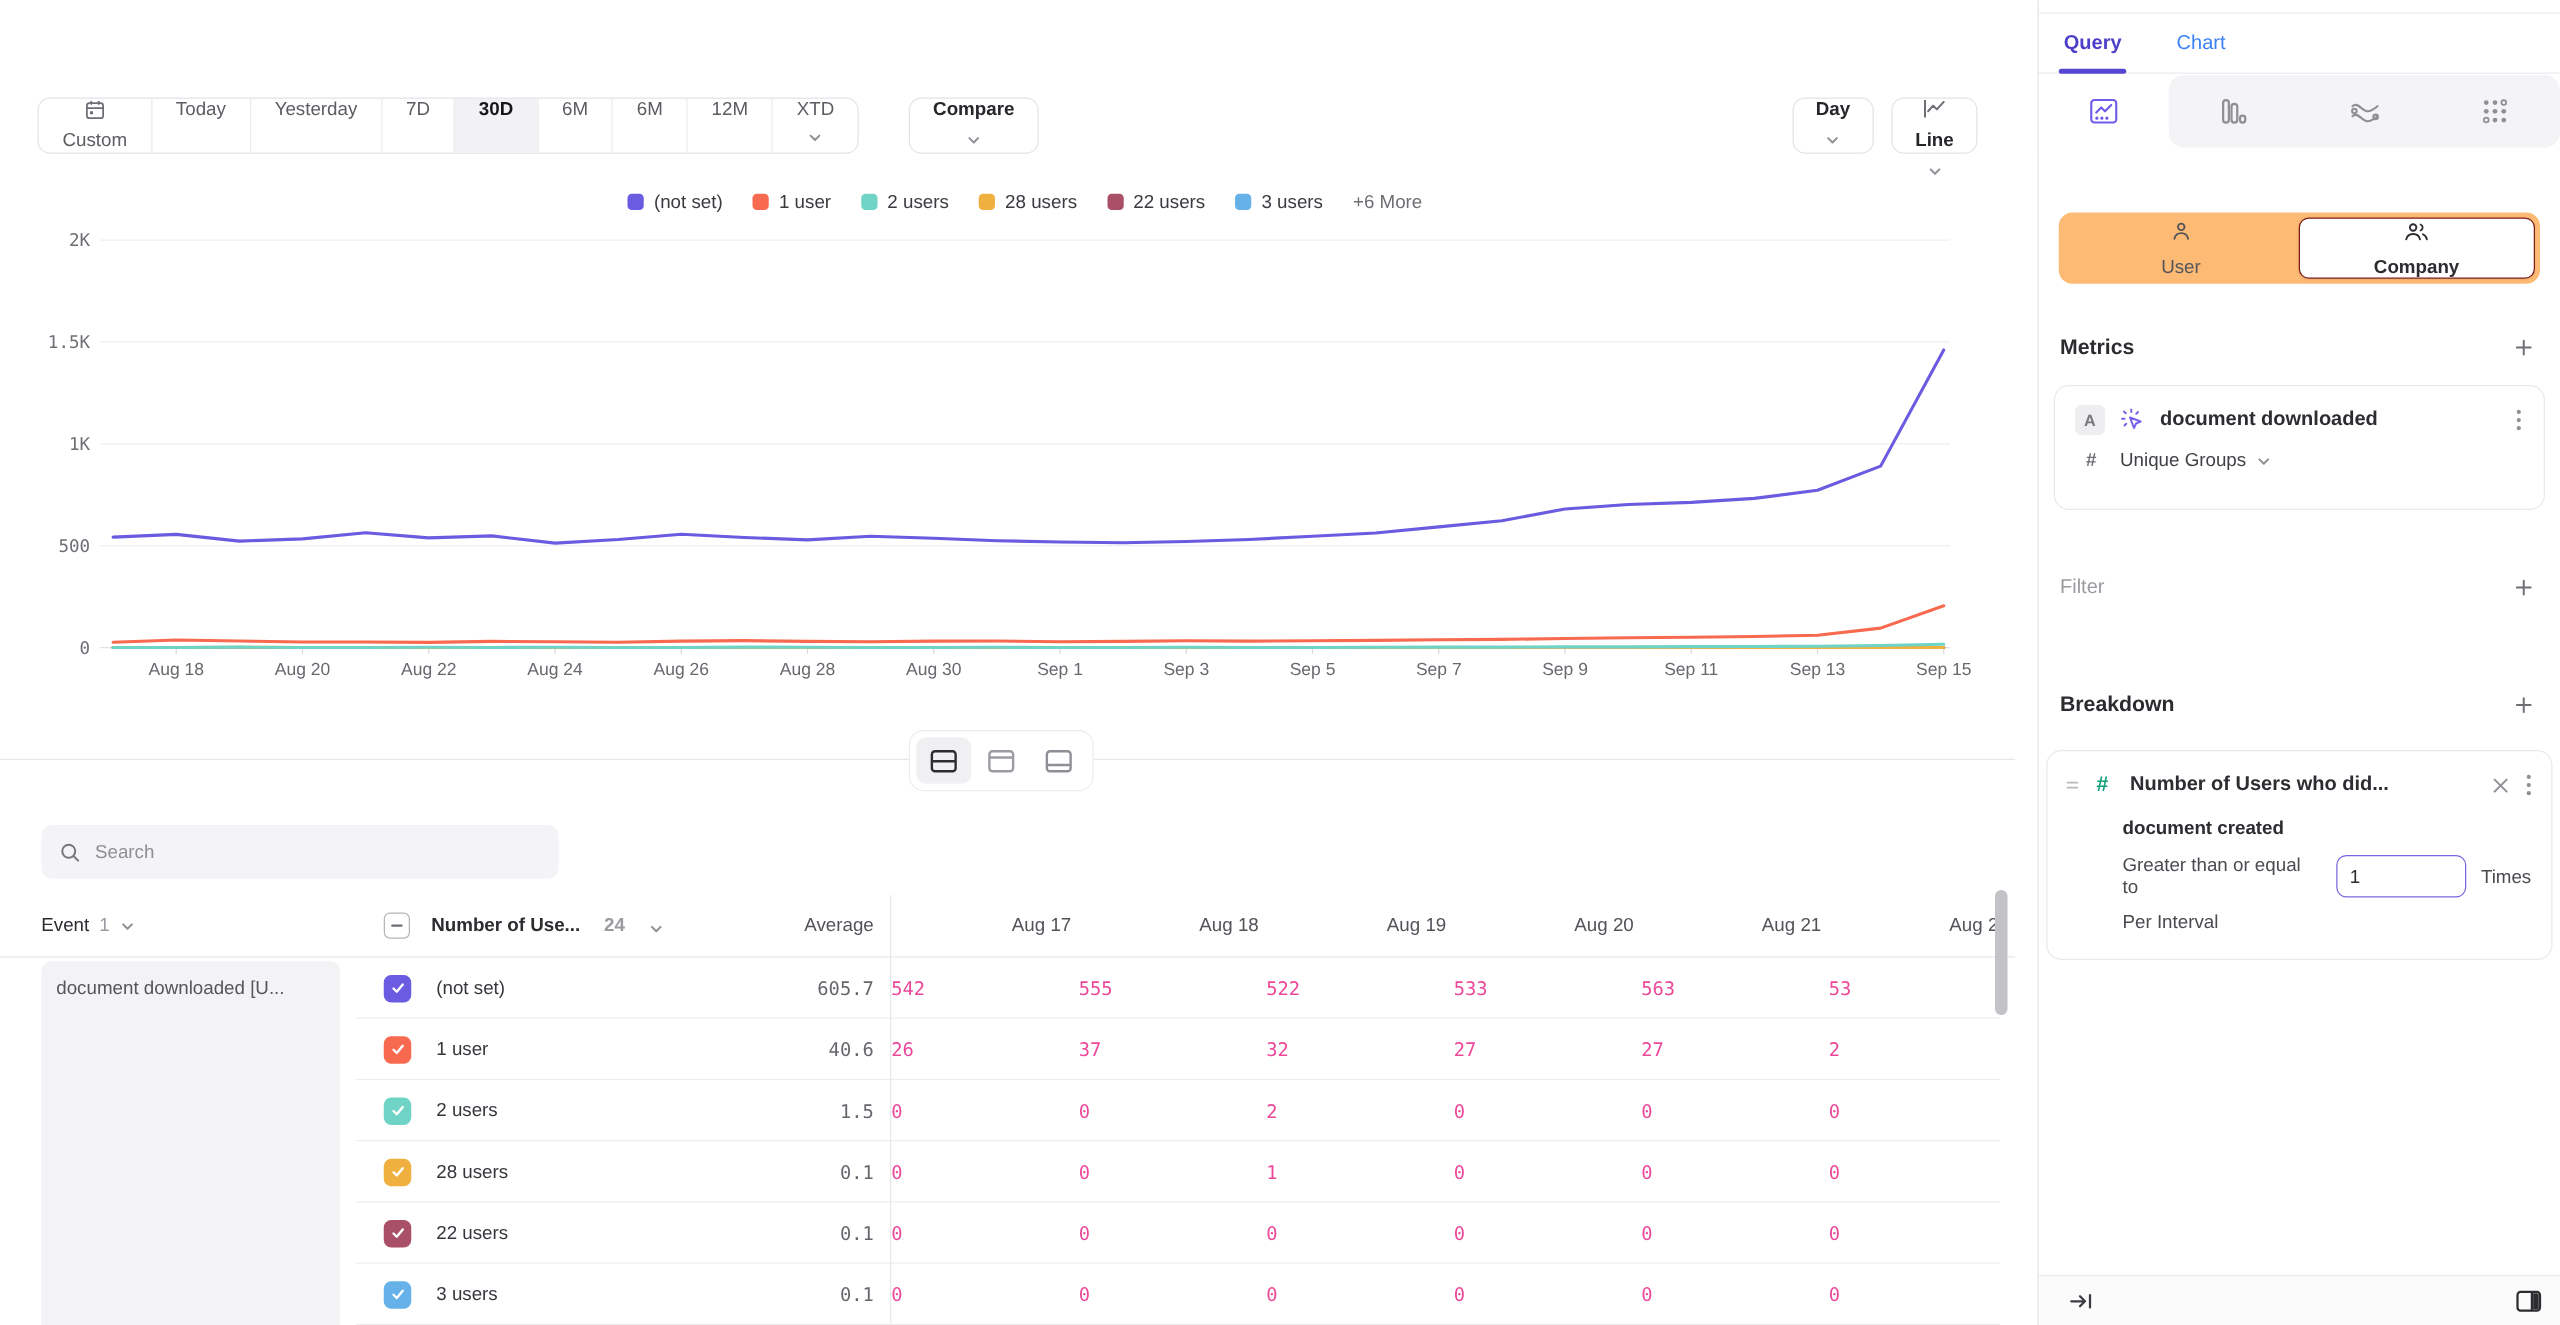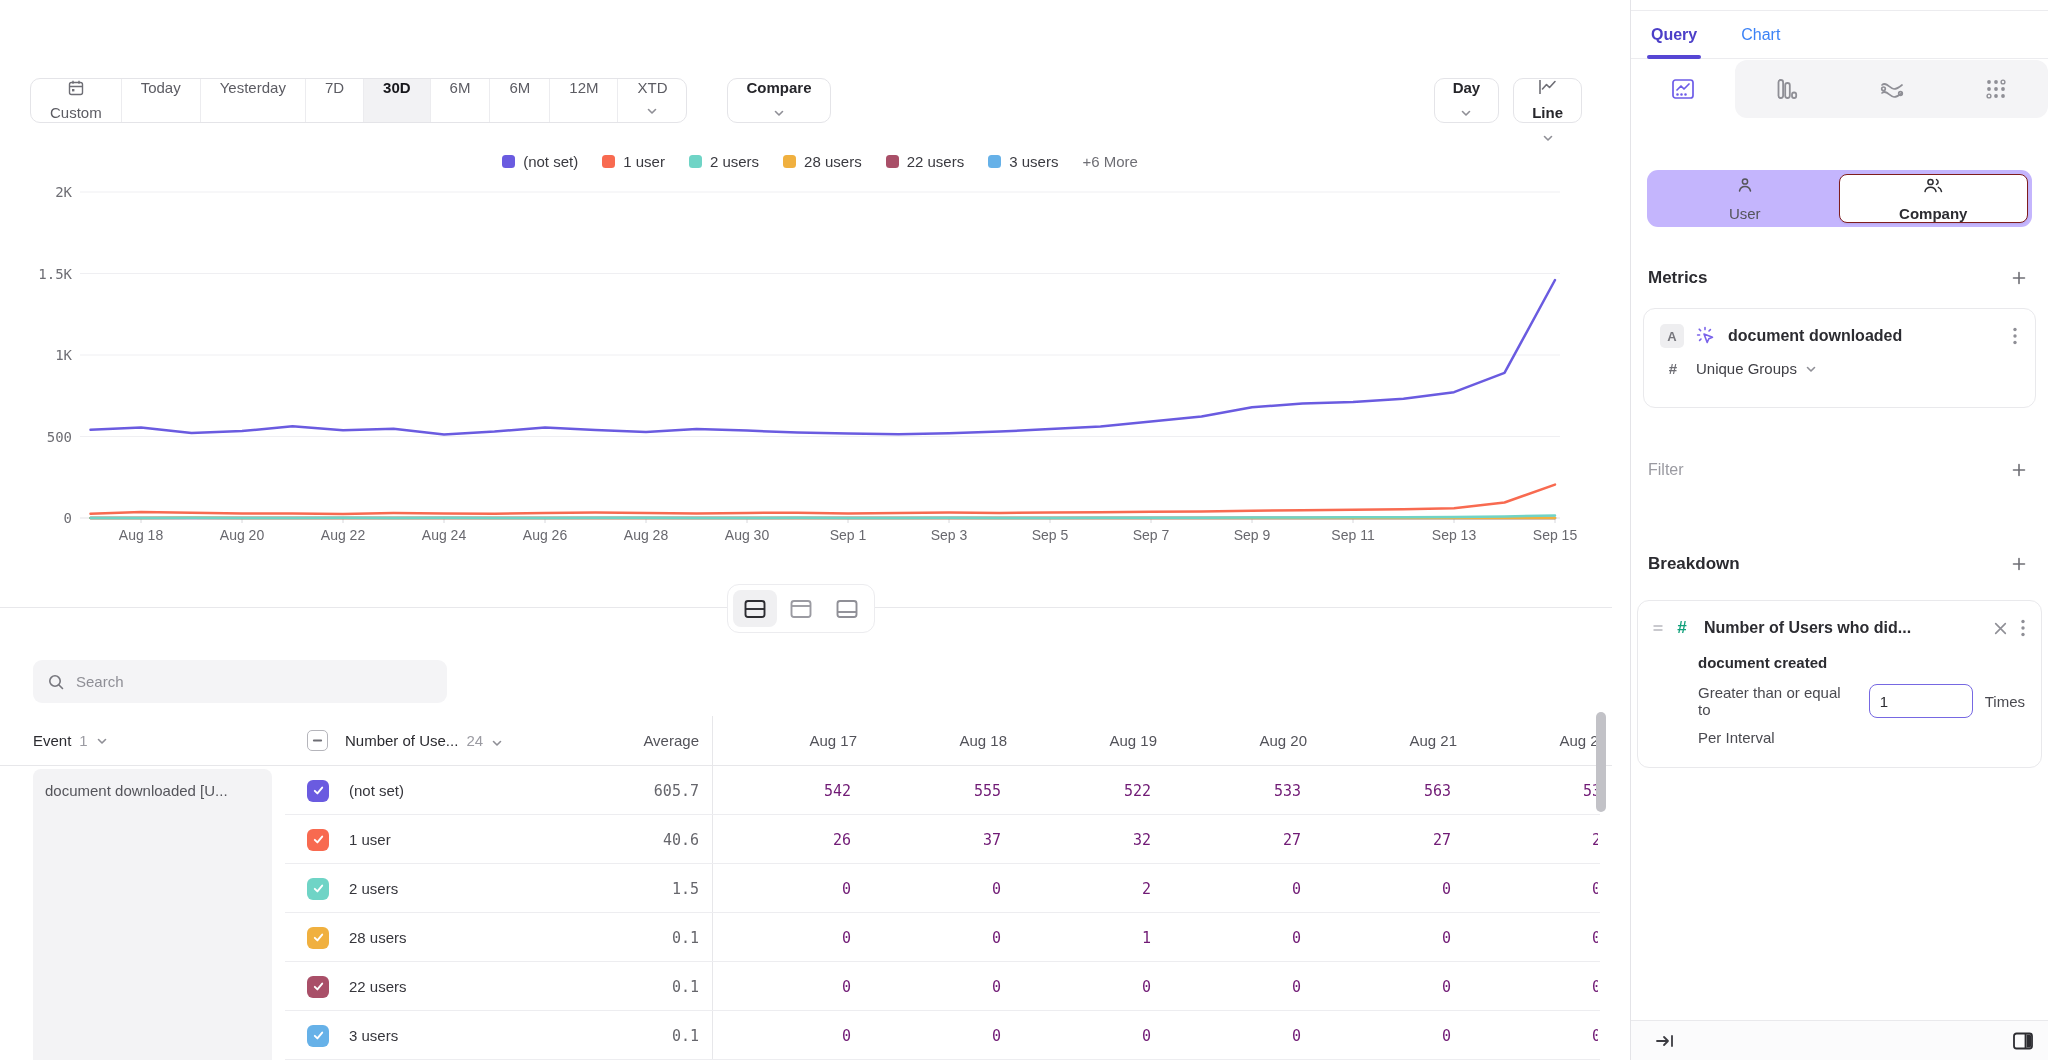--- a/index.html
+++ b/index.html
@@ -46,45 +46,45 @@
   .thead, .trow { display:grid; grid-template-columns:305px 40px 215px 139px auto; align-items:center; }
   .thead { height:50px; border-bottom:1px solid #e7e7ea; }
   .trow { height:49px; position:relative; }
   .trow::after { content:""; position:absolute; left:285px; right:12px; bottom:0; height:1px; background:#ededf0; }
   .th-event { padding-left:33px; display:flex; align-items:center; gap:8px; font-size:15px; color:#2b2b30; }
   .count { color:#9b9ba2; }
   .hchev { color:#8f8f96; display:flex; }
   .td-cb { display:flex; justify-content:flex-start; padding-left:2px; }
   .cb { width:22px; height:22px; border-radius:6px; display:flex; align-items:center; justify-content:center; }
   .cb-ind { width:21px; height:21px; border-radius:5px; border:1.5px solid #b5b5bb; display:flex; align-items:center; justify-content:center; color:#6e6e75; background:#fff; }
-  .th-group { display:flex; align-items:flex-end; gap:8px; font-size:15px; color:#2b2b30; }
+  .th-group { display:flex; align-items:flex-end; gap:19px; font-size:15px; color:#2b2b30;font-weight:bold; }
   .th-avg, .td-avg { text-align:right; padding-right:0; font-size:15px; }
   .th-avg { color:#53535a; }
   .td-avg { color:#66666c; }
   .dates-clip { width:886px; overflow:hidden; margin-left:13px; border-left:1px solid #e7e7ea; height:100%; display:flex; align-items:center; }
   .dates-inner { display:flex; width:900px; flex:none; }
   .th-d { width:150px; flex:none; text-align:right; padding-right:6px; font-size:15px; color:#53535a; }
-  .td-val { width:150px; flex:none; text-align:right; padding-right:12px; font-size:15px; color:#701a75; }
+  .td-val { width:150px; flex:none; text-align:left; padding-right:12px; font-size:15px; color:#ec4899; }
   .td-label { font-size:15px; color:#36363c; padding-left:4px; }
   .event-cell { position:absolute; left:33px; top:53px; width:239px; height:300px; background:#f3f3f5; border-radius:8px; padding:13px 12px; font-size:15px; color:#55555b; white-space:nowrap; overflow:hidden; }
   .vscroll { position:absolute; left:1596px; top:712px; width:10px; height:100px; border-radius:5px; background:#c2c2c7; }
 
   
   .panel { position:absolute; left:1630px; top:0; width:418px; height:1060px; background:#fff; border-left:1px solid #e4e4e8; }
   .panel::before { content:""; position:absolute; top:10px; left:0; right:0; height:1px; background:#ececef; }
   .ptabs { position:absolute; top:11px; left:0; right:0; height:48px; display:flex; align-items:center; gap:40px; padding-left:18px; border-bottom:1px solid #ececef; }
   .ptab { position:relative; font-size:16px; color:#3b82f6; height:100%; display:flex; align-items:center; padding:0 2px; }
   .ptab.active { color:#4c3fc8; font-weight:700; }
   .ptab.active::after { content:""; position:absolute; left:-2px; right:-2px; bottom:-1px; height:4px; border-radius:3px; background:#5646d4; }
   .ctypes { position:absolute; top:60px; left:0; right:0; height:58px; display:flex; }
   .ctype { flex:1; display:flex; align-items:center; justify-content:center; color:#8f8f96; background:#f4f4f6; }
   .ctype.active { color:#6d5ce8; background:#fff; }
   .ctype:nth-child(2) { border-radius:12px 0 0 12px; }
   .ctype:last-child { border-radius:0 12px 12px 0; }
-  .scope { position:absolute; top:170px; left:16px; right:16px; height:57px; background:#c4b5fd; border-radius:11px; padding:4px; display:flex; }
+  .scope { position:absolute; top:170px; left:16px; right:16px; height:57px; background:#fdba74; border-radius:11px; padding:4px; display:flex; }
   .seg { flex:1; display:flex; align-items:center; justify-content:center; gap:11px; font-size:15px; color:#54545a; border-radius:8px; }
   .seg.active { background:#fff; border:1px solid #7f1d1d; box-shadow:0 1px 2px rgba(0,0,0,.07); font-weight:600; color:#2c2c31; }
   .sec-head { position:absolute; left:17px; right:17px; display:flex; align-items:center; justify-content:space-between; }
   .sec-head .title { font-size:17px; font-weight:700; color:#2b2b30; }
   .sec-head .title.dim { color:#9a9aa1; font-weight:400; font-size:16px; }
   .plus-btn { color:#6f6f75; display:flex; padding:4px; }
   .card { position:absolute; border:1px solid #e9e9ec; border-radius:12px; background:#fff; }
   .metric-card { top:308px; left:12px; right:12px; height:100px; padding:15px 16px; }
   .mc-row1 { display:flex; align-items:center; gap:12px; }
   .badge { width:24px; height:24px; border-radius:5px; background:#eeeef0; color:#77777d; font-size:13px; font-weight:700; display:flex; align-items:center; justify-content:center; }

